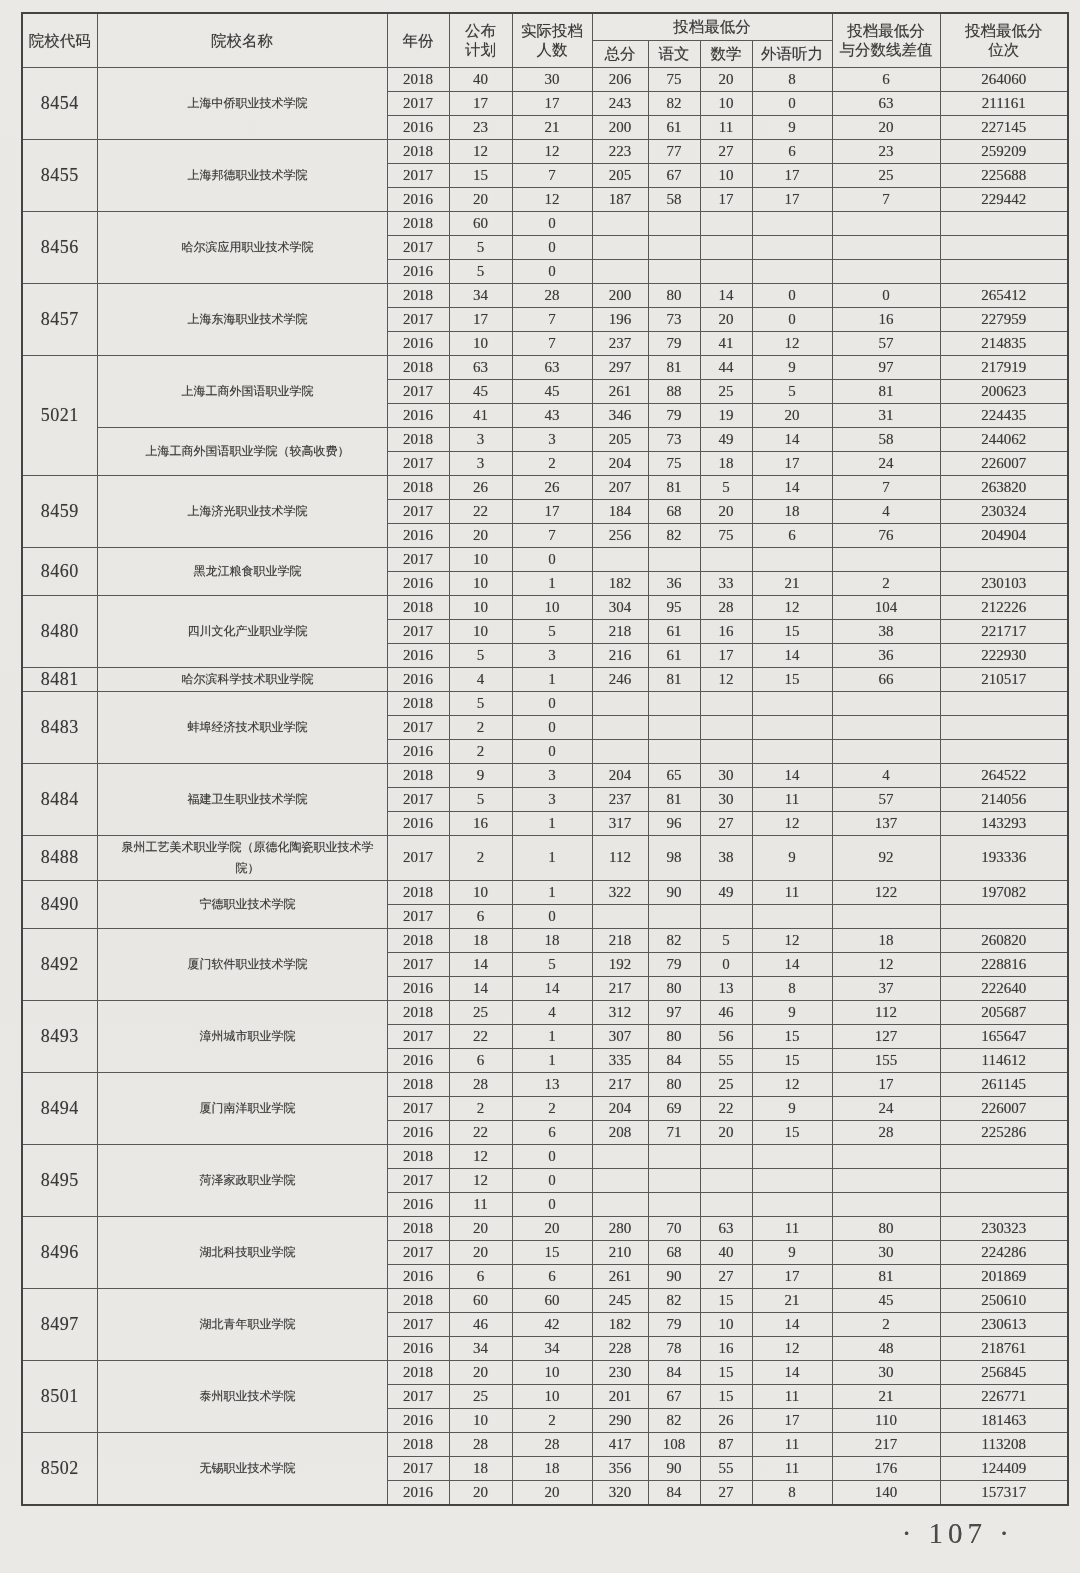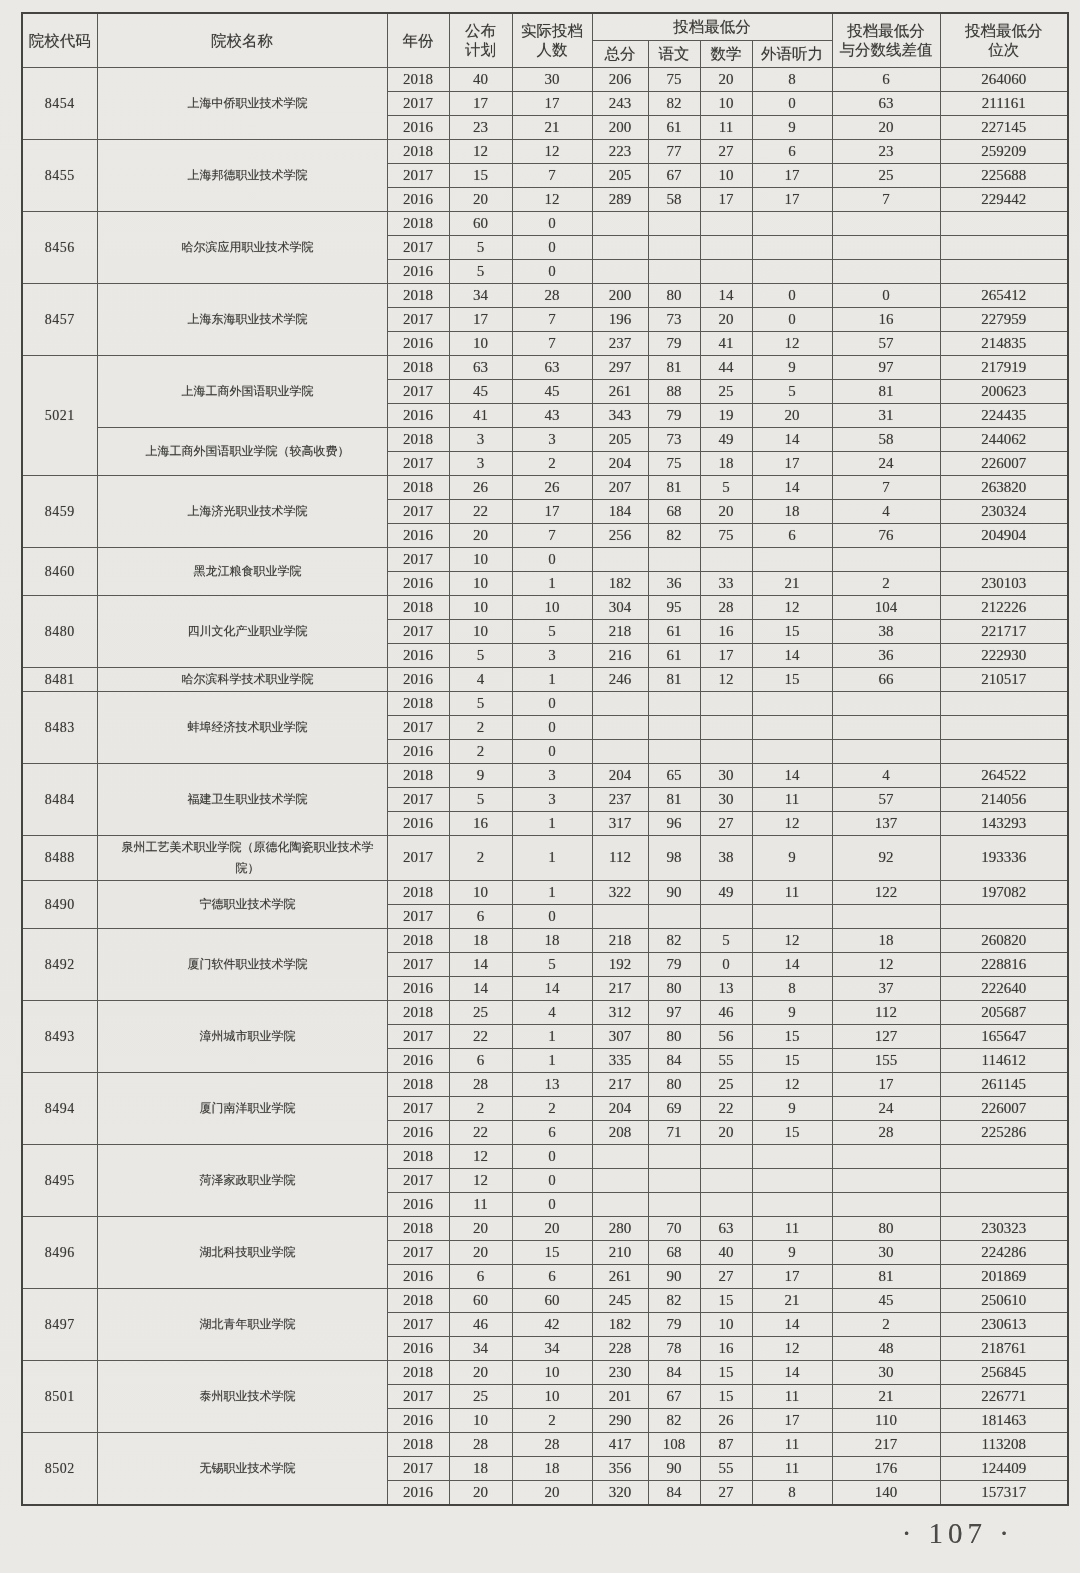--- a/index.html
+++ b/index.html
@@ -37,21 +37,21 @@
     line-height: 19px;
     height: 27px;
     padding: 2px 1px;
   }
   tbody td {
     font-size: 15px;
     height: 22.6px;
     line-height: 21px;
     padding: 1px 2px;
   }
-  td.code-cell { font-size: 14px; letter-spacing: 0.5px; }
+  td.code-cell { font-size: 18px; letter-spacing: 0.5px; }
   td.name-cell {
     text-align: left;
     font-size: 12px;
     padding-left: 15px;
     padding-right: 4px;
     line-height: 21px;
   }
   .page-number {
     position: absolute;
     right: 66px; top: 1517px;
@@ -167,21 +167,21 @@
           <td>67</td>
           <td>10</td>
           <td>17</td>
           <td>25</td>
           <td>225688</td>
         </tr>
         <tr>
           <td>2016</td>
           <td>20</td>
           <td>12</td>
-          <td>289</td>
+          <td>187</td>
           <td>58</td>
           <td>17</td>
           <td>17</td>
           <td>7</td>
           <td>229442</td>
         </tr>
         <tr>
           <td rowspan="3" class="code-cell">8456</td>
           <td rowspan="3" class="name-cell">哈尔滨应用职业技术学院</td>
           <td>2018</td>
@@ -272,21 +272,21 @@
           <td>88</td>
           <td>25</td>
           <td>5</td>
           <td>81</td>
           <td>200623</td>
         </tr>
         <tr>
           <td>2016</td>
           <td>41</td>
           <td>43</td>
-          <td>343</td>
+          <td>346</td>
           <td>79</td>
           <td>19</td>
           <td>20</td>
           <td>31</td>
           <td>224435</td>
         </tr>
         <tr>
           <td rowspan="2" class="name-cell">上海工商外国语职业学院（较高收费）</td>
           <td>2018</td>
           <td>3</td>

